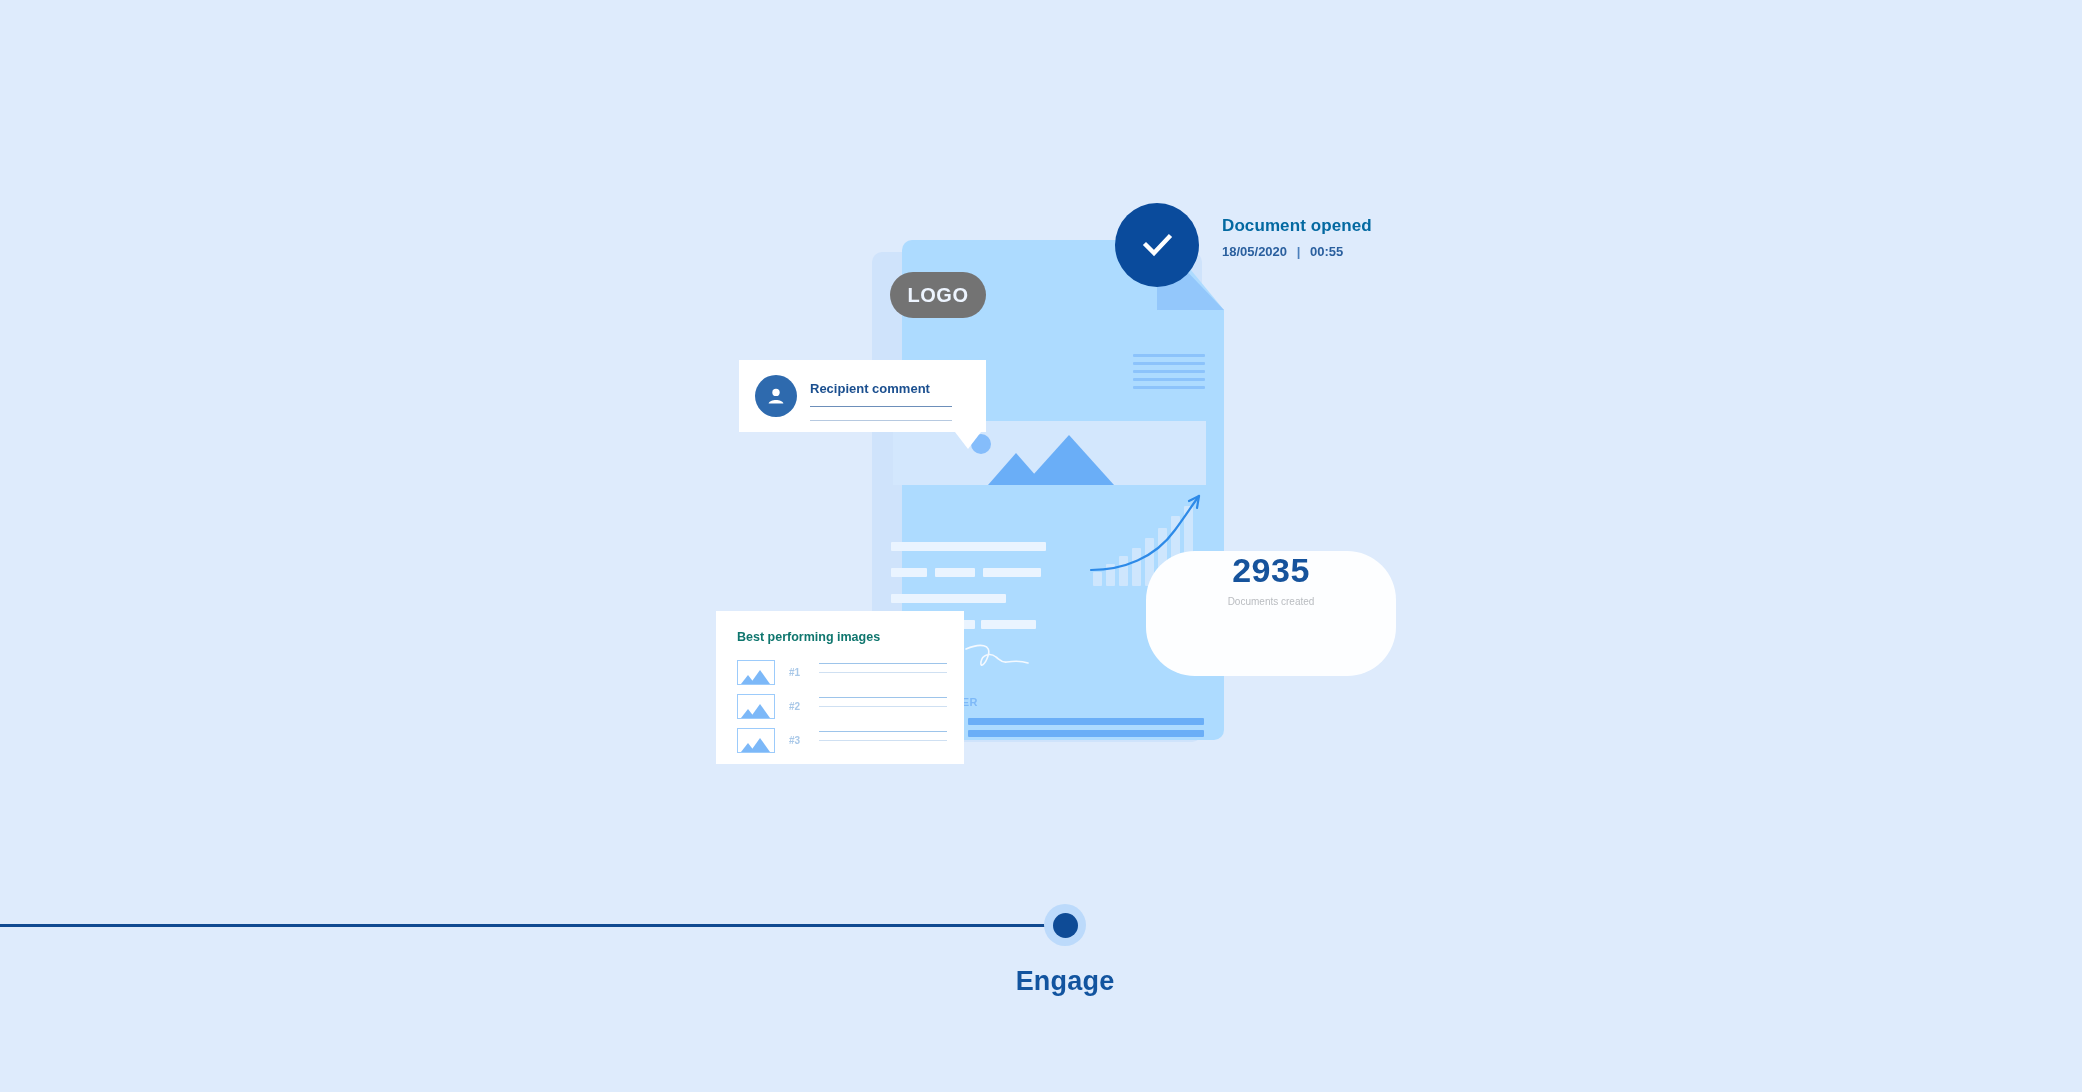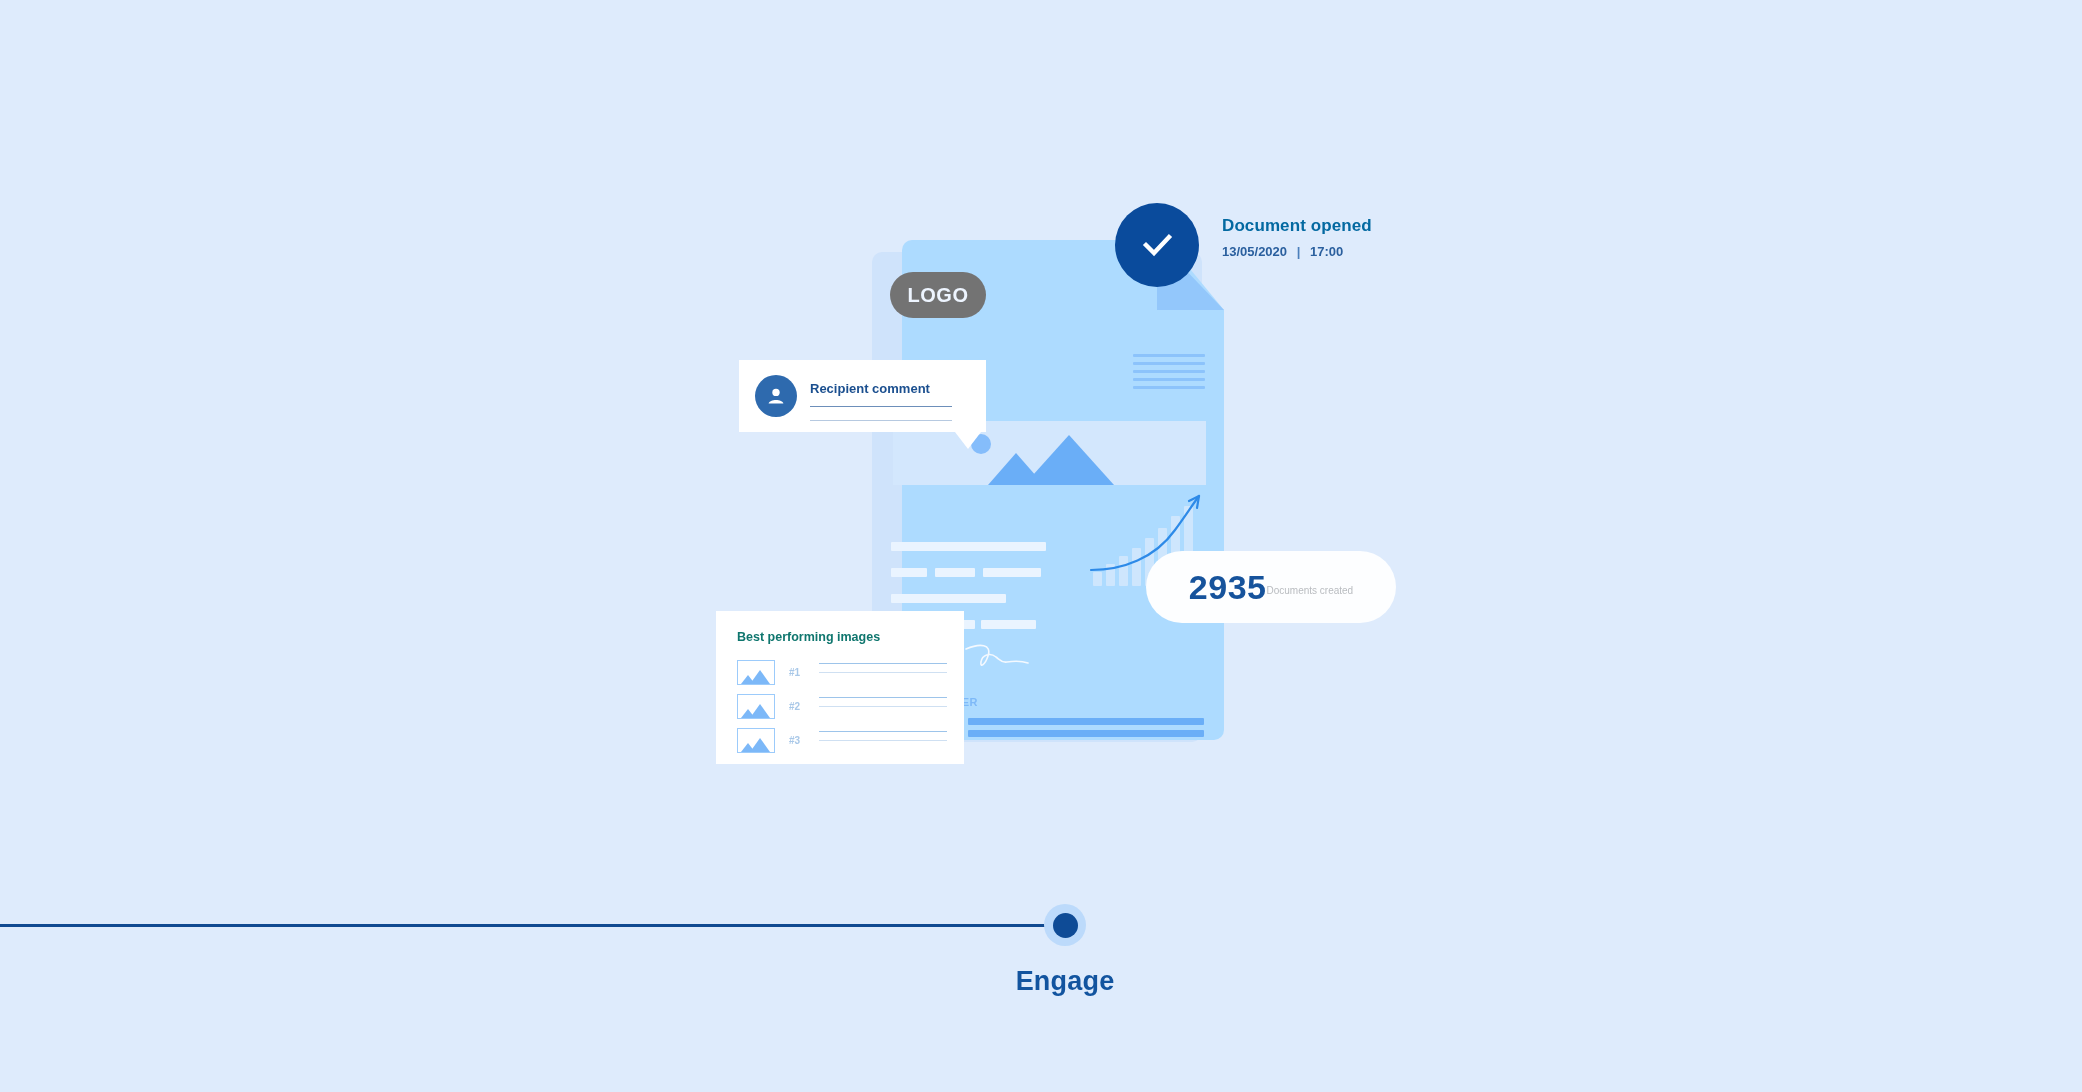--- a/index.html
+++ b/index.html
@@ -362,27 +362,27 @@
   }
   .bpi-lines i.a { background: #9dc4ea; }
   .bpi-lines i.b { background: #cfe0f2; }
 
   
   .stat-pill {
     position: absolute;
     left: 1146px;
     top: 551px;
     width: 250px;
-    height: 72px;
+    height: 125px;
     background: #fdfeff;
     border-radius: 49px;
     display: flex;
-    flex-direction: row;
+    flex-direction: column;
     align-items: center;
-    justify-content: center;
+    justify-content: flex-start;
   }
   .stat-value {
     font-size: 34px;
     font-weight: bold;
     color: #16539c;
     letter-spacing: .5px;
   }
   .stat-label {
     margin-top: 6px;
     font-size: 10px;
@@ -492,23 +492,23 @@
 
   <div class="check-badge">
     <svg width="44" height="44" viewBox="0 0 44 44">
       <path d="M11 22 L 19 30 L 34 14" fill="none" stroke="#ffffff" stroke-width="4.4" stroke-linecap="square" stroke-linejoin="miter"></path>
     </svg>
   </div>
 
   <div class="notif">
     <div class="notif-title">Document opened</div>
     <div class="notif-meta">
-      <span>13/05/2020</span>
+      <span>18/05/2020</span>
       <span class="sep">|</span>
-      <span>17:00</span>
+      <span>00:55</span>
     </div>
   </div>
 
   <div class="comment-card">
     <div class="avatar">
       <svg width="24" height="24" viewBox="0 0 24 24">
         <circle cx="12" cy="8.4" r="3.7" fill="#ffffff"></circle>
         <path d="M4.6 19.5 C 5.4 14.8, 18.6 14.8, 19.4 19.5 Z" fill="#ffffff"></path>
       </svg>
     </div>

